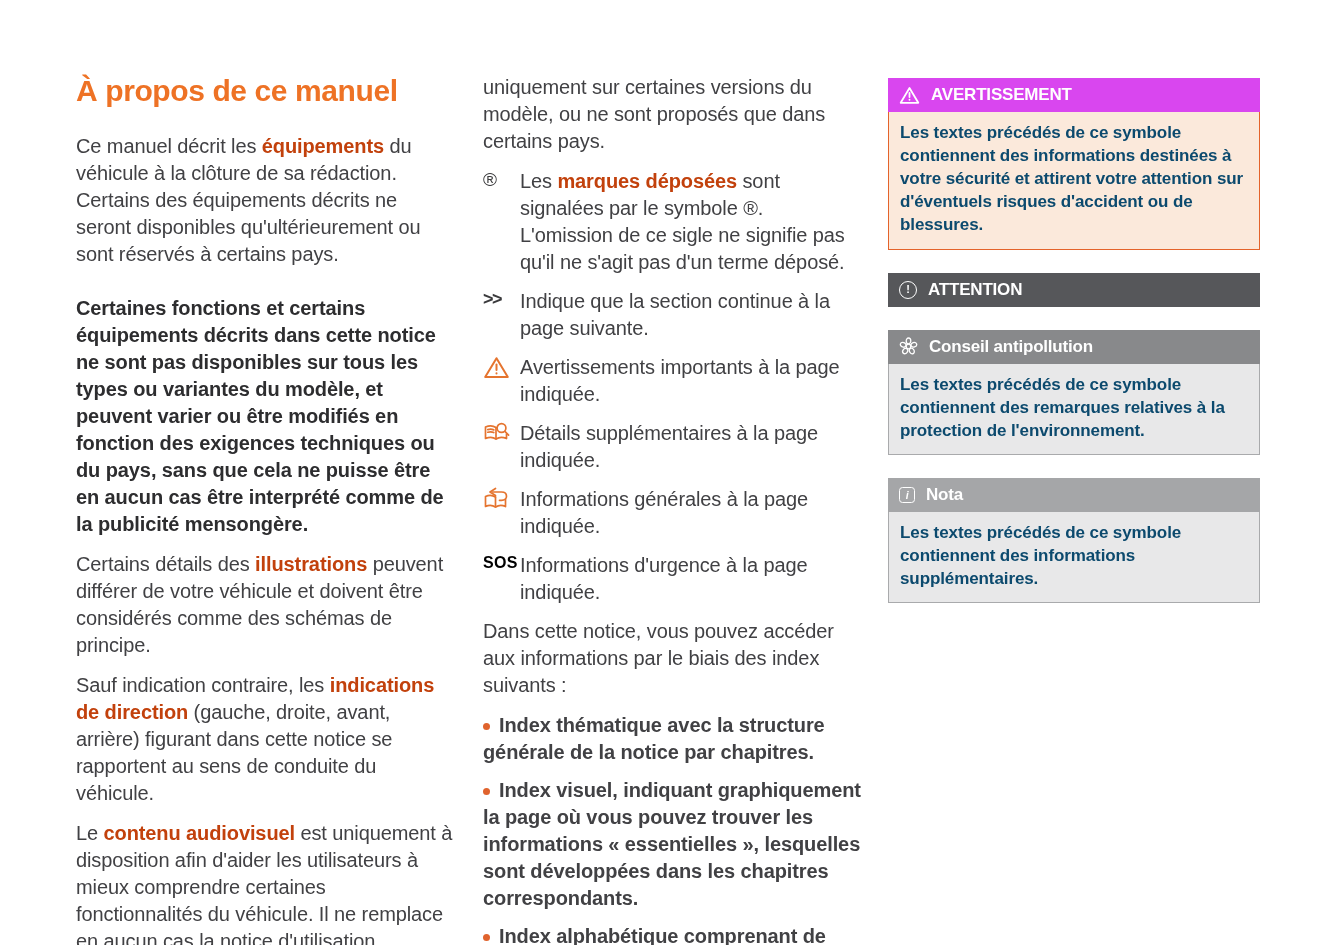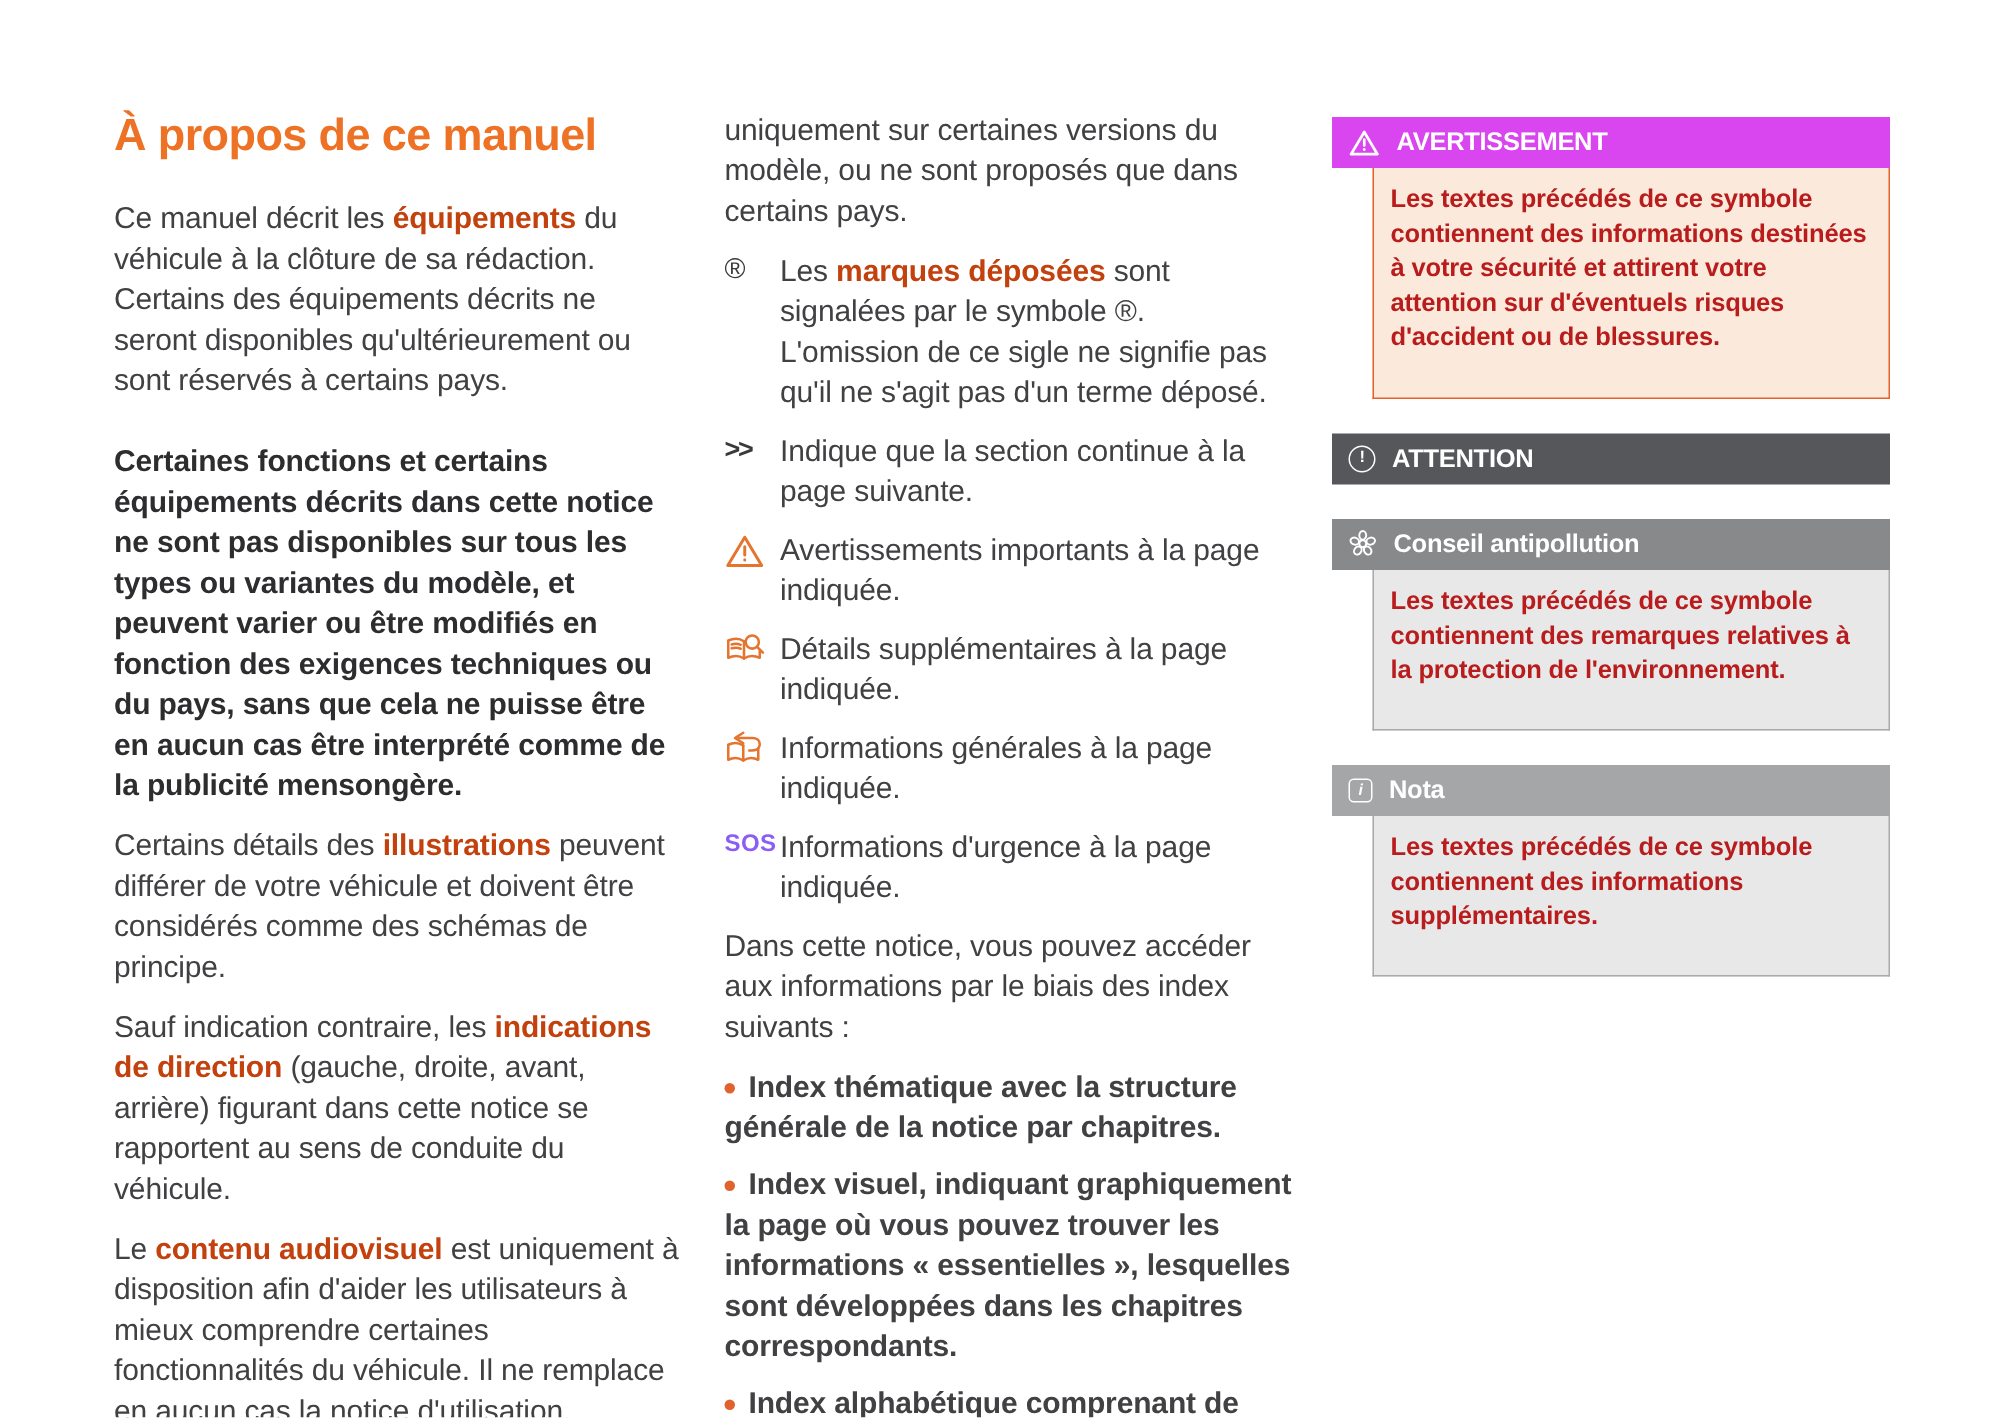--- a/index.html
+++ b/index.html
@@ -34,42 +34,42 @@
   .ast-item{display:flex;margin-top:24px;}
   .ast-sym{flex:0 0 40px;padding-top:3px;}
   .ast-item p{margin:0;}
 
   
   .cont{margin-left:37px;}
   .sym-item{display:flex;margin-bottom:12px;}
   .sym{flex:0 0 37px;padding-top:1px;}
   .sym.reg{font-size:19px;line-height:1.15;color:#3a3a3c;}
   .sym.chev{font-size:18px;font-weight:700;letter-spacing:-1.5px;color:#3a3a3c;line-height:1.2;}
-  .sym.sos{font-size:16px;font-weight:800;letter-spacing:0.3px;color:#8b5cf6;line-height:1.3;}
+  .sym.sos{font-size:16px;font-weight:800;letter-spacing:0.3px;color:#000000;line-height:1.3;}
   .sym-item p{margin:0;}
 
   .intro{margin:20px 0 17px 0;}
   p.bullet{margin:0 0 11px 0;font-weight:bold;}
   .dot{
     display:inline-block;width:7px;height:7px;border-radius:50%;
     background:#e0632d;margin-right:9px;vertical-align:2px;
   }
 
   
   .callout{margin-bottom:23px;}
   .callout-header{
     display:flex;align-items:center;gap:11px;
     height:34px;padding:0 11px;
     color:#fff;font-weight:700;font-size:17px;letter-spacing:-0.2px;
   }
   .callout-body{
     border:1.5px solid transparent;border-top:none;
-    padding:9px 11px 28px 11px;
+    padding:9px 11px 12px 11px;
     font-size:17px;line-height:1.36;font-weight:700;
-    color:#b91c1c;letter-spacing:-0.1px;margin-left:27px;
+    color:#0c4a6e;letter-spacing:-0.1px;
   }
   .callout-body p{margin:0;}
   .hicon{flex:0 0 auto;display:flex;align-items:center;}
   .circ-icon{
     width:16px;height:16px;border:1.8px solid #fff;border-radius:50%;
     display:flex;align-items:center;justify-content:center;
     font-size:11px;font-weight:700;line-height:1;
   }
   .sq-icon{
     width:14px;height:14px;border:1.6px solid #fff;border-radius:3.5px;

